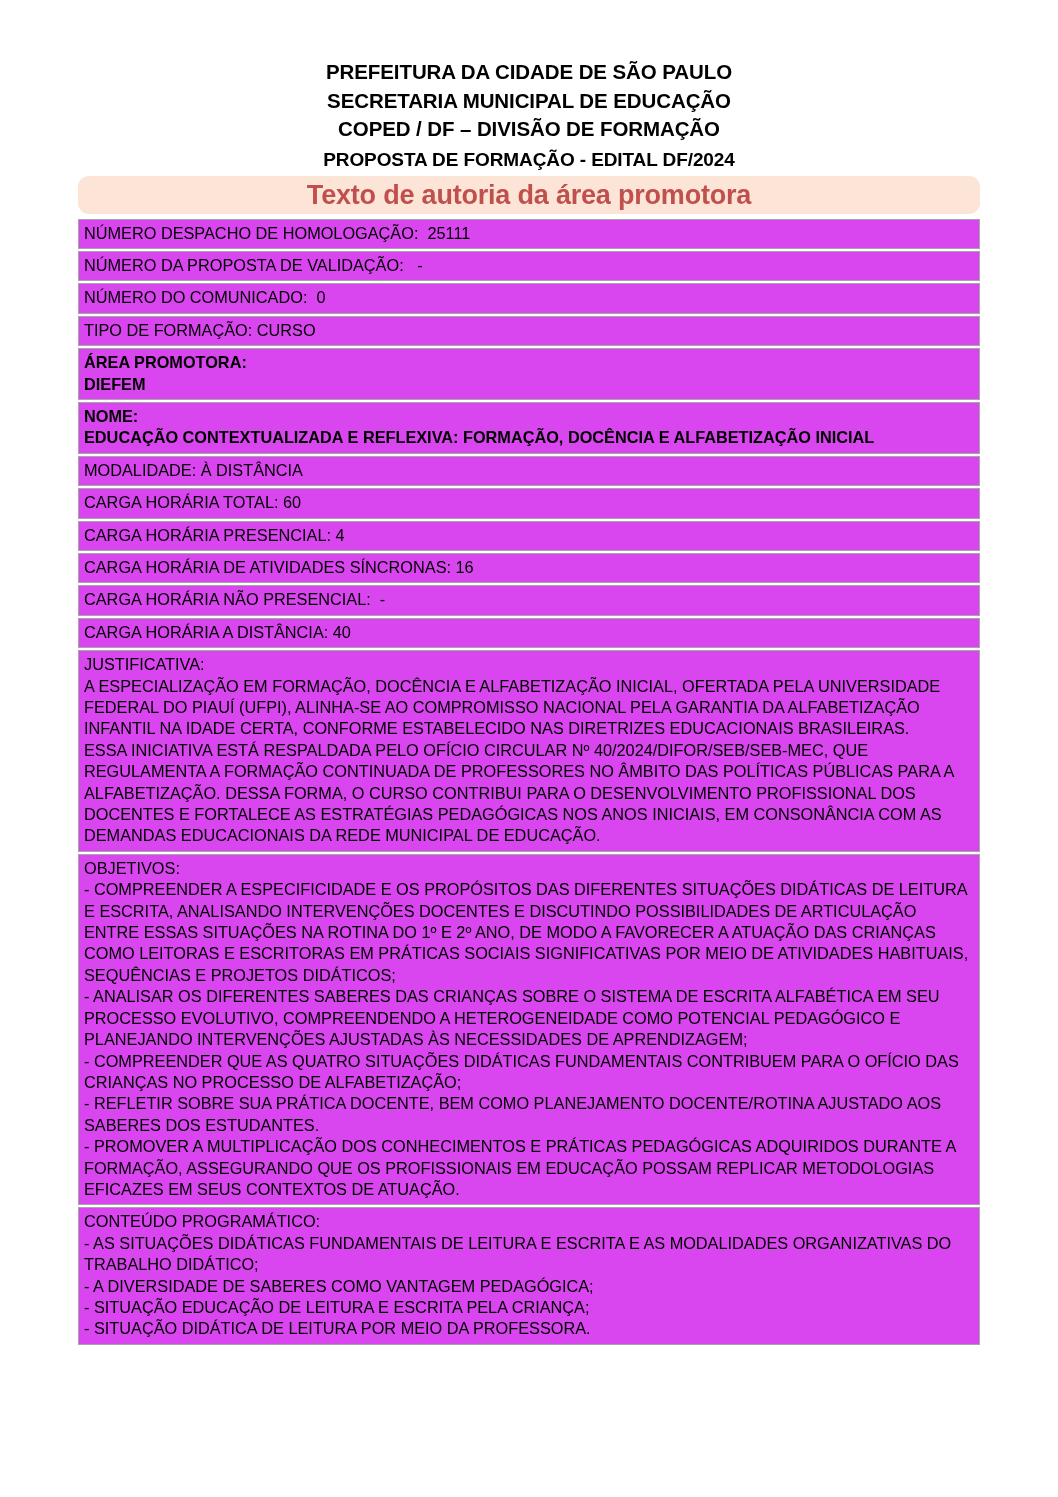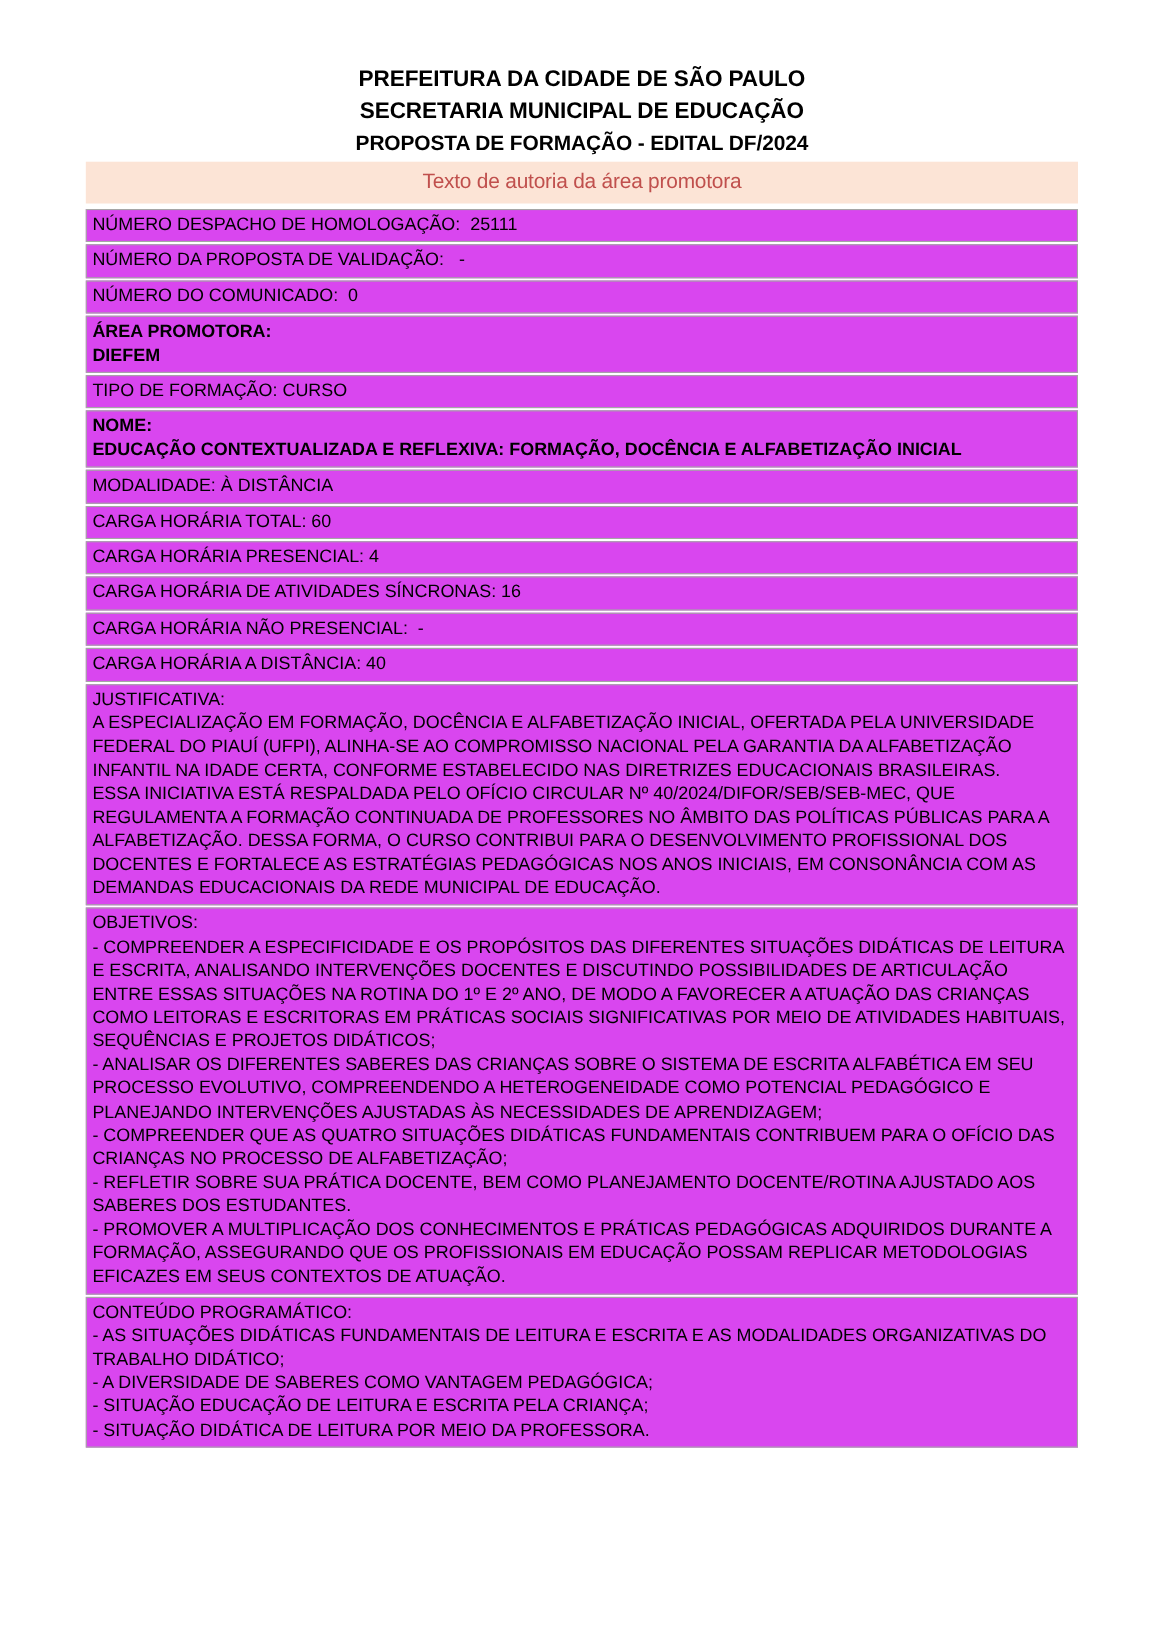--- a/index.html
+++ b/index.html
@@ -36,26 +36,27 @@
     font-size: 20.5px;
   }
   .doc-heading .line-4 {
     font-size: 19px;
     line-height: 31px;
   }
   
   .promoter-band {
     background: #fce4d6;
     text-align: center;
-    font-weight: normal;
-    font-size: 19px;
+    font-weight: bold;
+    font-size: 27px;
     line-height: 38px;
     color: #c0504d;
     margin-top: 1px;
     letter-spacing: -0.2px;
+    border-radius: 11px;
   }
   
   table.form-table {
     width: 100%;
     border-collapse: separate;
     border-spacing: 0 2px;
     table-layout: fixed;
     margin-top: 3px;
   }
   table.form-table td {
@@ -74,20 +75,21 @@
   td.block-cell { padding-bottom: 5px; }
 </style>
 </head>
 <body>
 
 <div class="page">
 
   <div class="doc-heading">
     <div class="line-1">PREFEITURA DA CIDADE DE SÃO PAULO</div>
     <div class="line-2">SECRETARIA MUNICIPAL DE EDUCAÇÃO</div>
+    <div class="line-3">COPED / DF – DIVISÃO DE FORMAÇÃO</div>
     <div class="line-4">PROPOSTA DE FORMAÇÃO - EDITAL DF/2024</div>
   </div>
 
   <div class="promoter-band">Texto de autoria da área promotora</div>
 
   <table class="form-table">
     <tbody>
         <tr>
           <td>
             <span class="cell-line">NÚMERO DESPACHO DE HOMOLOGAÇÃO:  25111</span>
@@ -97,28 +99,28 @@
           <td class="shaded">
             <span class="cell-line">NÚMERO DA PROPOSTA DE VALIDAÇÃO:   -</span>
           </td>
         </tr>
         <tr>
           <td>
             <span class="cell-line">NÚMERO DO COMUNICADO:  0</span>
           </td>
         </tr>
         <tr>
+          <td class="shaded">
+            <span class="cell-line">TIPO DE FORMAÇÃO: CURSO</span>
+          </td>
+        </tr>
+        <tr>
           <td class="bold block-cell">
             <span class="cell-line">ÁREA PROMOTORA:</span>
             <span class="cell-line">DIEFEM</span>
-          </td>
-        </tr>
-        <tr>
-          <td class="shaded">
-            <span class="cell-line">TIPO DE FORMAÇÃO: CURSO</span>
           </td>
         </tr>
         <tr>
           <td class="shaded bold block-cell">
             <span class="cell-line">NOME:</span>
             <span class="cell-line">EDUCAÇÃO CONTEXTUALIZADA E REFLEXIVA: FORMAÇÃO, DOCÊNCIA E ALFABETIZAÇÃO INICIAL</span>
           </td>
         </tr>
         <tr>
           <td>

